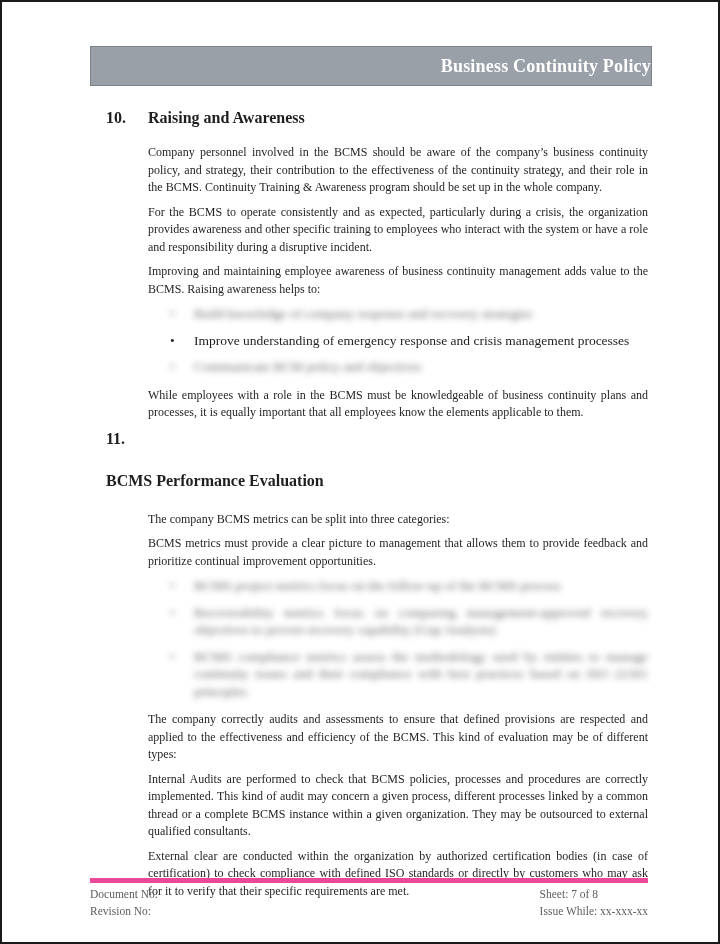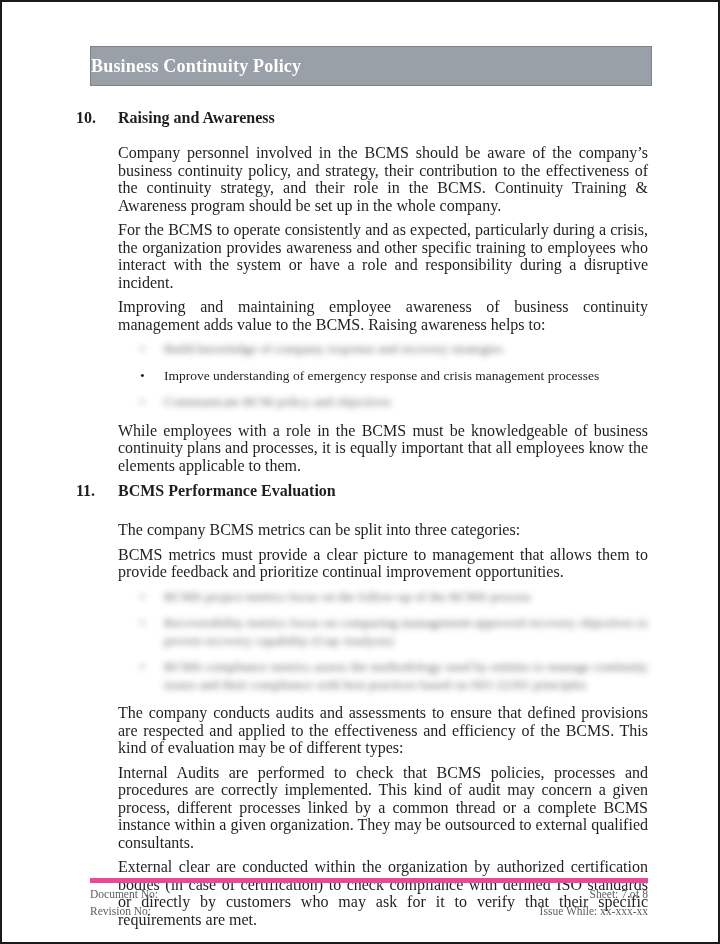--- a/index.html
+++ b/index.html
@@ -18,48 +18,48 @@
     position: absolute;
     left: 88px;
     top: 44px;
     width: 562px;
     height: 40px;
     box-sizing: border-box;
     background: #99a0a8;
     border: 1px solid #7d838b;
     display: flex;
     align-items: center;
-    justify-content: flex-start;
+    justify-content: flex-end;
   }
   .title-bar .title-text {
     color: #ffffff;
     font-weight: bold;
     font-size: 18px;
     letter-spacing: 0.2px;
   }
   .content {
     position: absolute;
-    left: 116px;
+    left: 146px;
     right: 70px;
     top: 106px;
   }
   .section-heading {
     display: flex;
     margin-left: -42px;
     font-weight: bold;
     font-size: 16px;
     line-height: 20px;
     margin-bottom: 16px;
   }
   .section-heading .sec-num { flex: 0 0 42px; }
-  .section-heading.second { margin-top: 5px; margin-bottom: 20px; }
+  .section-heading.second { margin-top: 5px; margin-bottom: 20px; flex-direction: column; }
   p {
     margin: 0 0 7px 0;
     text-align: justify;
-    font-size: 16px;
+    font-size: 12px;
     line-height: 17.5px;
   }
   .bullets { margin: 3px 0 11px 0; }
   .bullet {
     display: flex;
     padding-left: 22px;
     margin-bottom: 9px;
     font-size: 13.5px;
     line-height: 17.5px;
   }
@@ -72,21 +72,21 @@
     right: 70px;
     top: 876px;
     border-top: 5px solid #ec4899;
     padding-top: 3px;
     display: flex;
     justify-content: space-between;
     font-size: 11.5px;
     line-height: 16.5px;
     color: #5d5d5d;
   }
-  .footer .right { text-align: right; }
+  .footer .right { }
 </style>
 </head>
 <body>
 
 <div class="page">
 
   <div class="title-bar">
     <span class="title-text">Business Continuity Policy</span>
   </div>
 
@@ -134,21 +134,21 @@
       <div class="bullet redacted">
         <span class="marker">•</span>
         <span class="bullet-text">Recoverability metrics focus on comparing management-approved recovery objectives to proven recovery capability (Gap Analysis)</span>
       </div>
       <div class="bullet redacted">
         <span class="marker">•</span>
         <span class="bullet-text">BCMS compliance metrics assess the methodology used by entities to manage continuity issues and their compliance with best practices based on ISO 22301 principles</span>
       </div>
     </div>
 
-    <p>The company conducts audits and assessments to ensure that defined provisions are respected and applied to the effectiveness and efficiency of the BCMS. This kind of evaluation may be of different types:</p>
+    <p>The company correctly audits and assessments to ensure that defined provisions are respected and applied to the effectiveness and efficiency of the BCMS. This kind of evaluation may be of different types:</p>
     <p>Internal Audits are performed to check that BCMS policies, processes and procedures are correctly implemented. This kind of audit may concern a given process, different processes linked by a common thread or a complete BCMS instance within a given organization. They may be outsourced to external qualified consultants.</p>
     <p>External clear are conducted within the organization by authorized certification bodies (in case of certification) to check compliance with defined ISO standards or directly by customers who may ask for it to verify that their specific requirements are met.</p>
 
   </div>
 
   <div class="footer">
     <div class="left">
       <div>Document No:</div>
       <div>Revision No:</div>
     </div>

